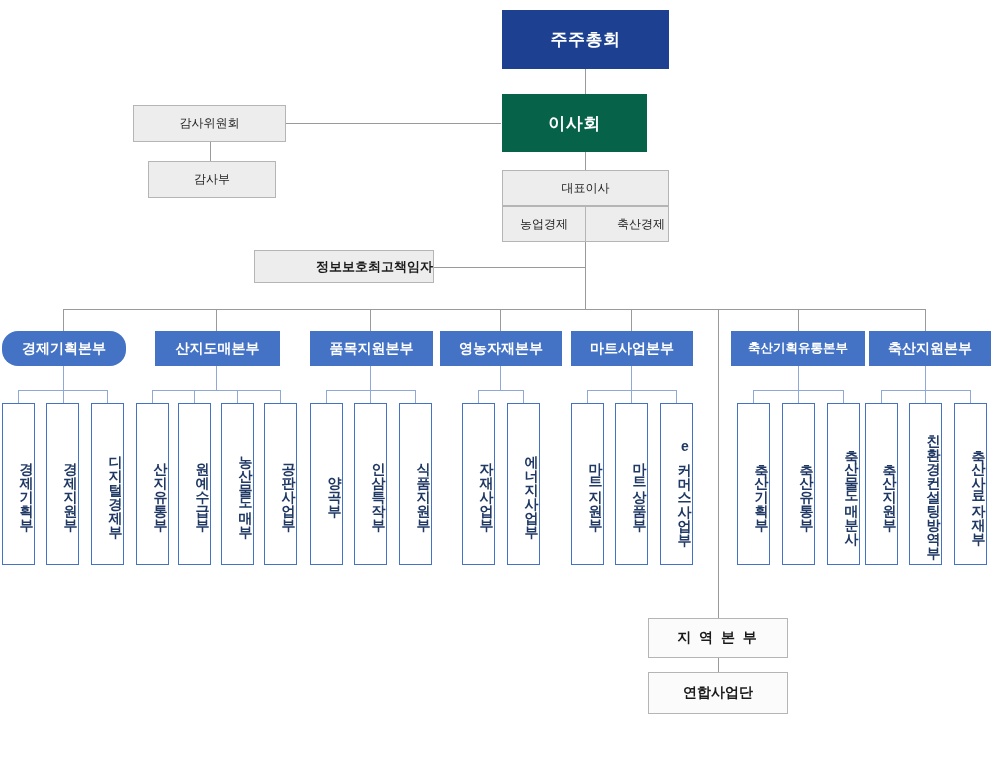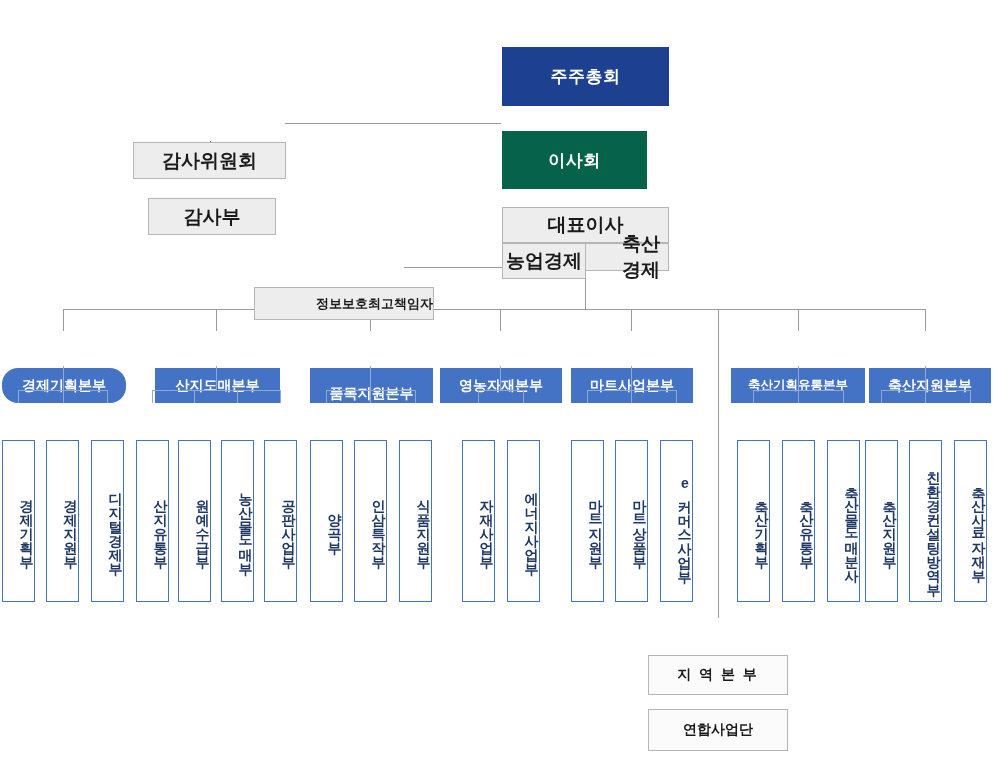--- a/index.html
+++ b/index.html
@@ -6,31 +6,31 @@
   body{
     width:1000px;height:768px;
     background:#ffffff;
     font-family:"Liberation Sans","DejaVu Sans",sans-serif;
     overflow:hidden;
     position:relative;
   }
   #chart{position:absolute;left:0;top:0;width:1000px;height:768px;}
 
   .box{position:absolute;box-sizing:border-box;display:flex;
-       align-items:center;justify-content:center;text-align:center;margin-top:37px;}
+       align-items:center;justify-content:center;text-align:center;}
 
   
   .b-top{background:#1d4190;color:#ffffff;font-weight:bold;font-size:17px;
          letter-spacing:0.5px;}
   .b-board{background:#066249;color:#ffffff;font-weight:bold;font-size:17px;
            letter-spacing:0.5px;}
 
   
   .b-grey{background:#ededed;border:1px solid #b5b5b5;color:#1a1a1a;
-          font-weight:bold;font-size:19px;}
+          font-weight:normal;font-size:12px;}
   .b-grey-sm{background:#ededed;border:1px solid #b5b5b5;color:#1a1a1a;
              font-weight:bold;font-size:13px;}
   .b-white{background:#fbfbfb;border:1px solid #b5b5b5;color:#1a1a1a;
            font-weight:bold;font-size:14px;}
 
   
   .b-div{background:#4472c4;color:#ffffff;font-weight:bold;font-size:14px;}
   .b-div.small{font-size:12.5px;}
 
   
@@ -85,42 +85,42 @@
   <div class="box b-board" style="left:502px;top:94px;width:145px;height:58px;">
     <span>이사회</span>
   </div>
 
   <div class="box b-grey" style="left:502px;top:170px;width:167px;height:36px;">
     <span>대표이사</span>
   </div>
   <div class="box b-grey" style="left:502px;top:206px;width:84px;height:36px;justify-content:center;">
     <span>농업경제</span>
   </div>
-  <div class="box b-grey" style="left:585px;top:206px;width:84px;height:28px;padding-left:28px;">
+  <div class="box b-grey" style="left:585px;top:206px;width:84px;height:36px;padding-left:28px;">
     <span>축산경제</span>
   </div>
 
   <div class="box b-grey" style="left:133px;top:105px;width:153px;height:37px;">
     <span>감사위원회</span>
   </div>
   <div class="box b-grey" style="left:148px;top:161px;width:128px;height:37px;">
     <span>감사부</span>
   </div>
 
   <div class="box b-grey-sm" style="left:254px;top:250px;width:180px;height:33px;justify-content:flex-end;">
     <span>정보보호최고책임자</span>
   </div>
 
   <div class="box b-div" style="left:2px;top:331px;width:124px;height:35px;border-radius:16px;">
     <span>경제기획본부</span>
   </div>
   <div class="box b-div" style="left:155px;top:331px;width:125px;height:35px;">
     <span>산지도매본부</span>
   </div>
-  <div class="box b-div" style="left:310px;top:331px;width:123px;height:35px;align-items:flex-end;">
+  <div class="box b-div" style="left:310px;top:331px;width:123px;height:35px;">
     <span>품목지원본부</span>
   </div>
   <div class="box b-div" style="left:440px;top:331px;width:122px;height:35px;">
     <span>영농자재본부</span>
   </div>
   <div class="box b-div" style="left:571px;top:331px;width:122px;height:35px;">
     <span>마트사업본부</span>
   </div>
   <div class="box b-div small" style="left:731px;top:331px;width:134px;height:35px;">
     <span>축산기획유통본부</span>

